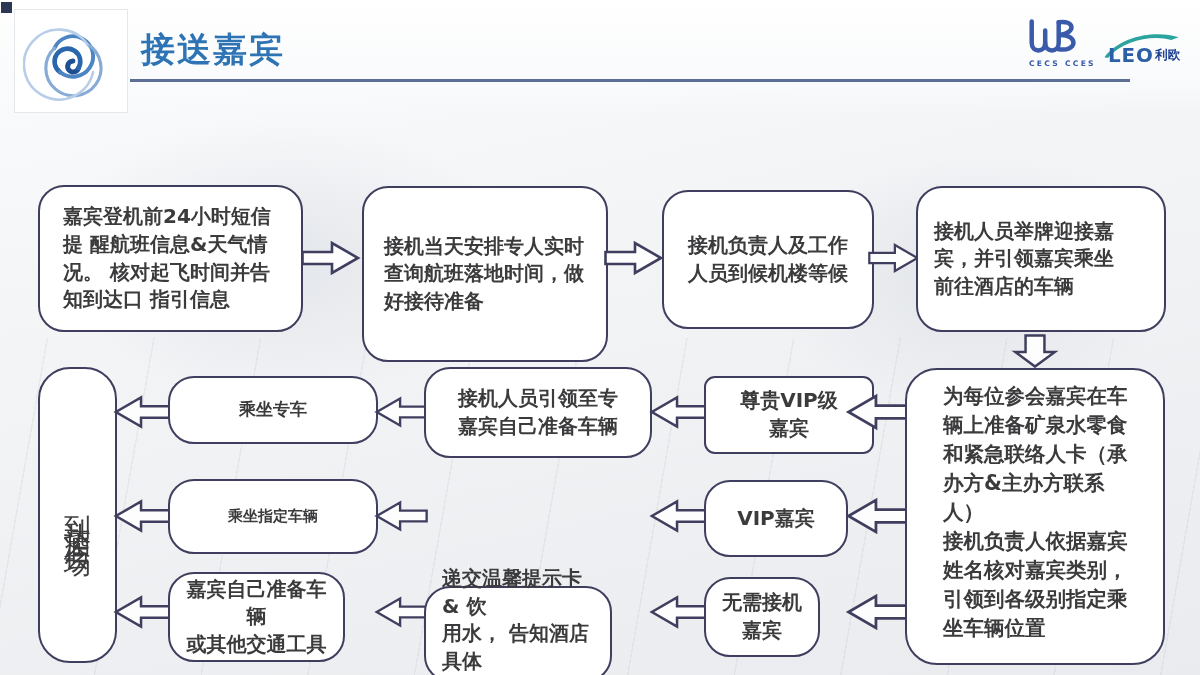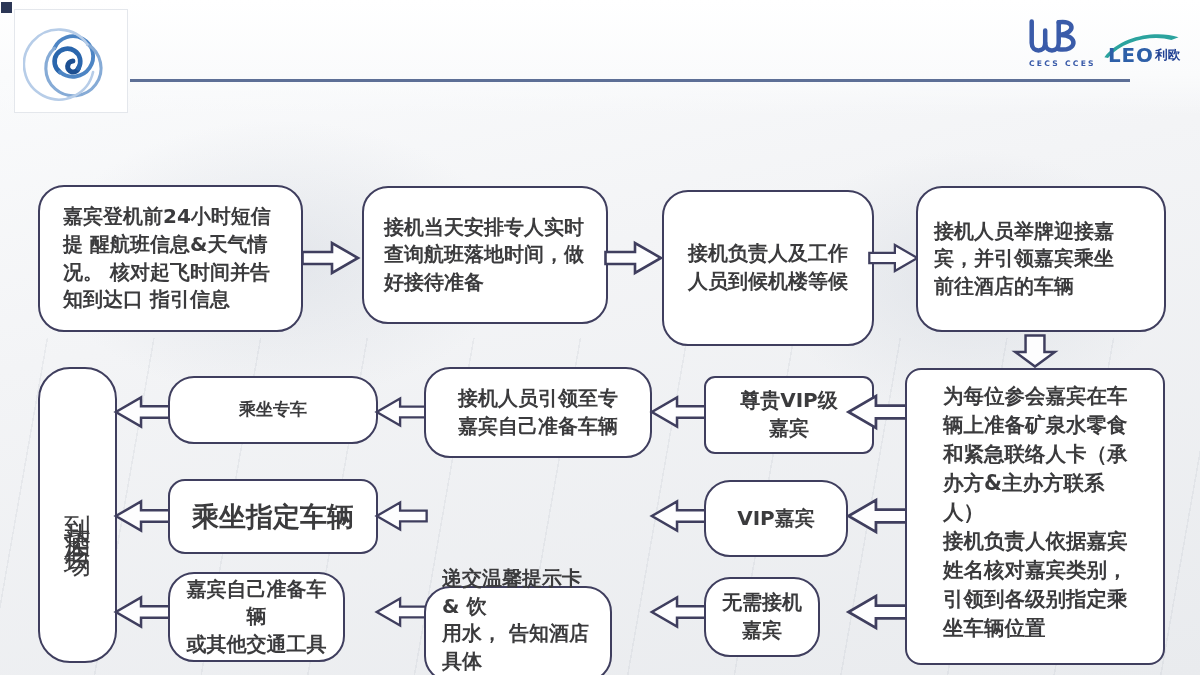--- a/index.html
+++ b/index.html
@@ -28,21 +28,21 @@
   .subtitle{position:absolute;right:45px;top:102px;font-size:31px;font-weight:800;
     color:#2E74B5;letter-spacing:1px;}
 
   
   .fbox{position:absolute;background:#fff;border:2.5px solid #3f3e5e;border-radius:26px;
     display:flex;align-items:center;justify-content:center;color:#3b3b3d;
     font-weight:600;font-size:20px;line-height:1.38;text-align:center;box-sizing:border-box;
     padding:8px 16px;}
   .fbox .t{white-space:pre-line;}
   .fbox.tl{text-align:left;justify-content:flex-start;}
-  .fbox.big{border-radius:16px;font-size:20.5px;line-height:1.42;padding:14px 26px 22px 36px;}
+  .fbox.big{border-radius:32px;font-size:20.5px;line-height:1.42;padding:14px 26px 22px 36px;}
   .fbox.vert{border-radius:32px;padding:0;}
   .vtext{writing-mode:vertical-rl;font-size:27px;font-weight:500;letter-spacing:7px;color:#3b3b3d;}
 
   
   .arrow{position:absolute;}
   .arrow polygon{fill:#fdfdfe;stroke:#3f3e5e;stroke-width:2.6;stroke-linejoin:miter;}
   .arrow.left{transform:scaleX(-1);}
 </style>
 </head>
 <body>
@@ -59,20 +59,21 @@
     <svg width="96" height="92" viewBox="0 0 100 100">
       <g fill="none" stroke-linecap="round">
         <path d="M52,50 a6,6 0 1,0 6,8" stroke="#1d4f91" stroke-width="5.5"></path>
         <path d="M58,58 a14,14 0 1,0 -20,4" stroke="#2a66ad" stroke-width="5"></path>
         <path d="M38,62 a22,22 0 1,0 -6,-26" stroke="#4d85c4" stroke-width="4.2"></path>
         <path d="M32,36 a30,30 0 1,0 36,-4" stroke="#86abd6" stroke-width="3.4"></path>
         <path d="M68,32 a38,38 0 1,0 6,30" stroke="#b7cde8" stroke-width="2.8"></path>
       </g>
     </svg>
   </div>
+  <div class="page-title">接送嘉宾</div>
   <div class="title-underline"></div>
 
   <svg class="wb-logo" width="86" height="54" viewBox="0 0 90 60">
     <g fill="none" stroke="#3a5ba9" stroke-width="5" stroke-linecap="round">
       <path d="M8,6 L8,30 C8,41 23,41 23,30 L23,16"></path>
       <path d="M23,30 C23,41 38,41 38,30 L38,7"></path>
       <path d="M38,7 C55,4 58,18 40,21"></path>
       <path d="M40,21 C60,21 59,40 38,37"></path>
     </g>
     <text x="5" y="56" font-size="8.5" font-weight="bold" letter-spacing="2.5" fill="#3a5ba9">CECS CCES</text>
@@ -87,29 +88,29 @@
 
   <div class="fbox tl" style="left:38px;top:185px;width:265px;height:147px;padding-left:23px;">
     <div class="t">嘉宾登机前24小时短信
 提 醒航班信息&amp;天气情
 况。 核对起飞时间并告
 知到达口 指引信息</div>
   </div>
   <svg class="arrow" style="left:299px;top:240px;" width="64" height="36" viewBox="0 0 60 36">
     <polygon points="1.5,12 31,12 31,3 57,18 31,33 31,24 1.5,24"></polygon>
   </svg>
-  <div class="fbox tl" style="left:362px;top:186px;width:246px;height:138px;padding-left:20px;">
+  <div class="fbox tl" style="left:362px;top:186px;width:246px;height:176px;padding-left:20px;">
     <div class="t">接机当天安排专人实时
 查询航班落地时间，做
 好接待准备</div>
   </div>
   <svg class="arrow" style="left:604px;top:240px;" width="60" height="36" viewBox="0 0 60 36">
     <polygon points="1.5,12 31,12 31,3 57,18 31,33 31,24 1.5,24"></polygon>
   </svg>
-  <div class="fbox" style="left:662px;top:190px;width:212px;height:156px;">
+  <div class="fbox" style="left:662px;top:190px;width:212px;height:139px;">
     <div class="t">接机负责人及工作
 人员到候机楼等候</div>
   </div>
   <svg class="arrow" style="left:868px;top:240px;" width="52" height="36" viewBox="0 0 60 36">
     <polygon points="1.5,12 31,12 31,3 57,18 31,33 31,24 1.5,24"></polygon>
   </svg>
   <div class="fbox tl" style="left:916px;top:186px;width:250px;height:146px;">
     <div class="t">接机人员举牌迎接嘉
 宾，并引领嘉宾乘坐
 前往酒店的车辆</div>
@@ -143,21 +144,21 @@
     <div class="t">尊贵VIP级
 嘉宾</div>
   </div>
   <svg class="arrow left" style="left:845px;top:393px;" width="64" height="38" viewBox="0 0 60 36">
     <polygon points="1.5,12 31,12 31,3 57,18 31,33 31,24 1.5,24"></polygon>
   </svg>
 
   <svg class="arrow left" style="left:113px;top:497px;" width="58" height="38" viewBox="0 0 60 36">
     <polygon points="1.5,12 31,12 31,3 57,18 31,33 31,24 1.5,24"></polygon>
   </svg>
-  <div class="fbox" style="left:168px;top:479px;width:210px;height:75px;font-size:27px;border-radius:17px;">
+  <div class="fbox" style="left:168px;top:479px;width:210px;height:75px;font-size:15px;">
     <div class="t">乘坐指定车辆</div>
   </div>
   <svg class="arrow left" style="left:374px;top:497px;" width="54" height="38" viewBox="0 0 60 36">
     <polygon points="1.5,12 31,12 31,3 57,18 31,33 31,24 1.5,24"></polygon>
   </svg>
   <svg class="arrow left" style="left:649px;top:497px;" width="58" height="38" viewBox="0 0 60 36">
     <polygon points="1.5,12 31,12 31,3 57,18 31,33 31,24 1.5,24"></polygon>
   </svg>
   <div class="fbox" style="left:704px;top:480px;width:144px;height:77px;">
     <div class="t">VIP嘉宾</div>

